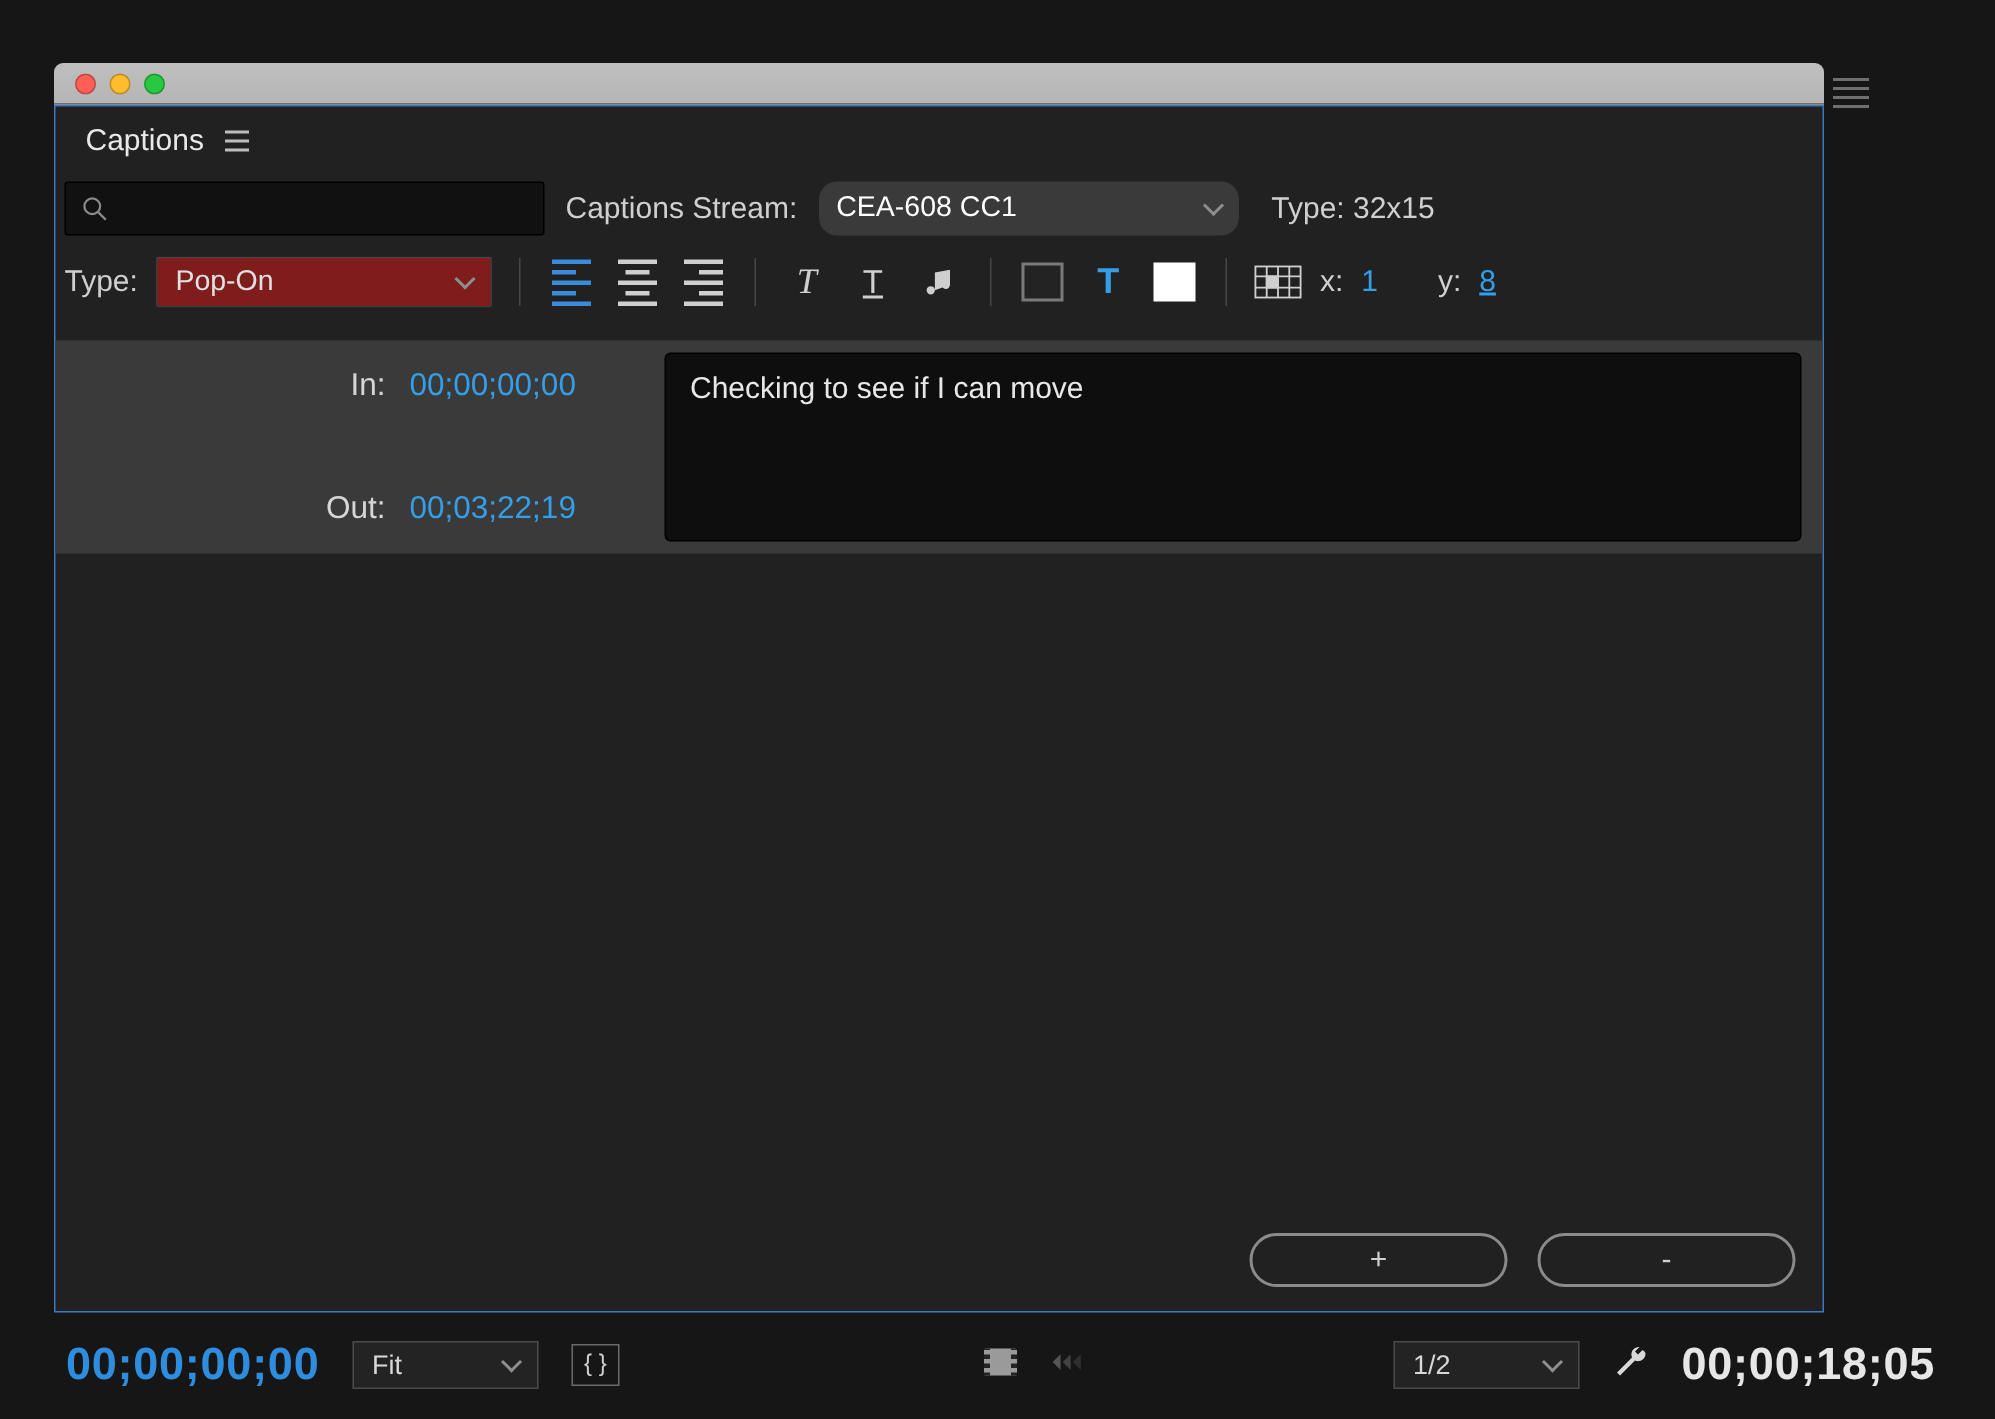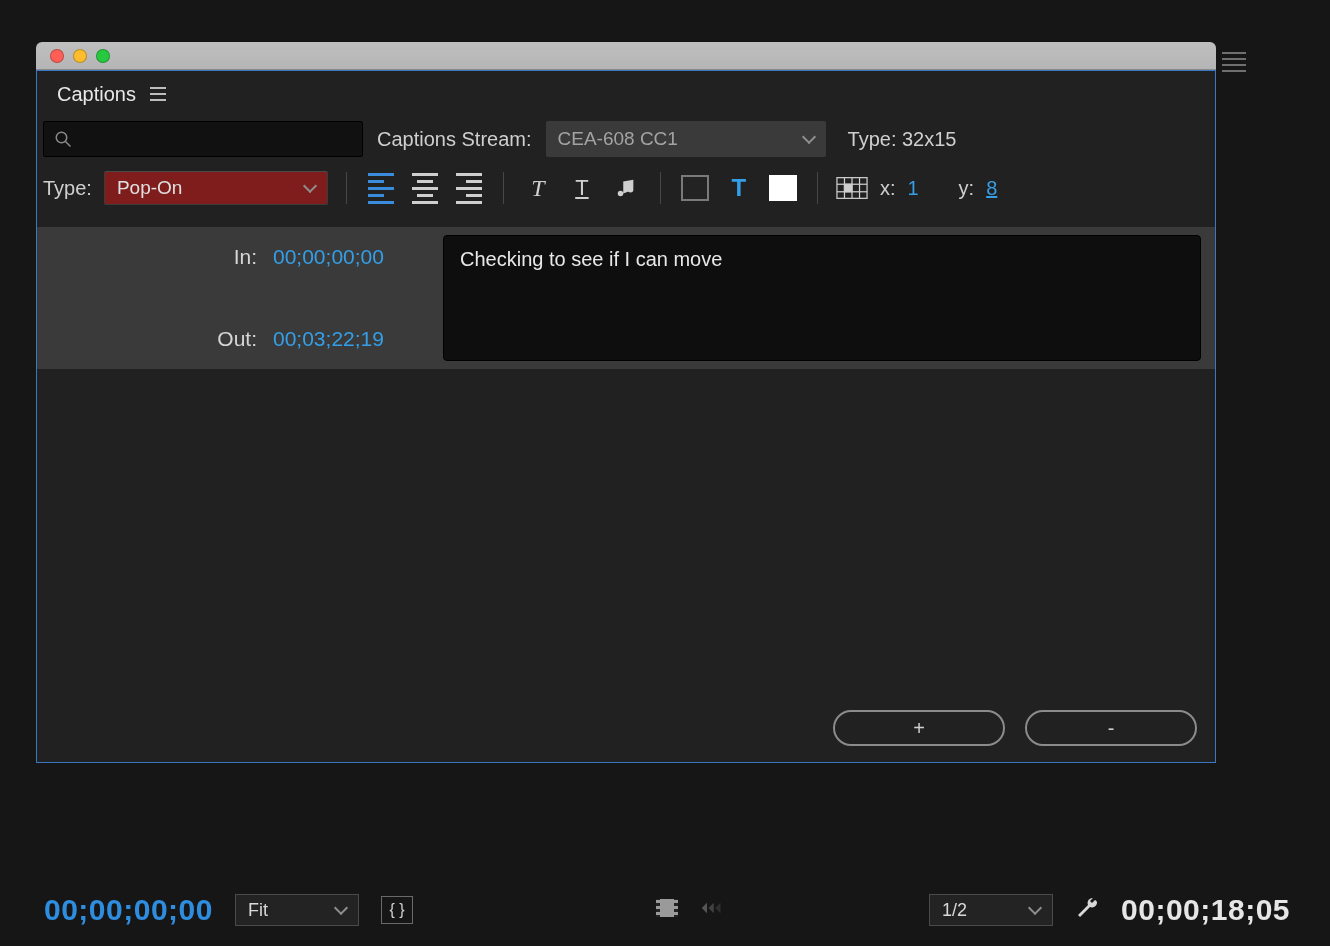--- a/index.html
+++ b/index.html
@@ -35,21 +35,21 @@
   .hamburger {
     position:absolute; top:52px; left:1222px; width:24px; height:20px;
     display:flex; flex-direction:column; justify-content:space-between;
   }
   .hamburger span { height:2px; background:#6f6f6f; }
 
   
   .panel {
     position:absolute;
     left:36px; top:70px;
-    width:1180px; height:693px;
+    width:1180px; height:805px;
     background:#212121;
     border:1px solid #3a78c4;
   }
 
   .panel-header {
     height:46px;
     display:flex; align-items:center;
     padding-left:20px;
     font-size:20px;
     color:#e8e8e8;
@@ -78,24 +78,24 @@
   }
   .search-box svg { width:18px; height:18px; fill:none; stroke:#8a8a8a; stroke-width:2; }
   .search-box input {
     flex:1; background:transparent; border:none; outline:none;
     color:#d0d0d0; font-size:18px; margin-left:6px;
   }
   .lbl { font-size:20px; color:#cfcfcf; white-space:nowrap; }
   .stream-select {
     width:280px; height:36px;
     background:#3a3a3a;
-    color:#a3a3a3;
+    color:#ffffff;
     display:flex; align-items:center; justify-content:space-between;
     padding:0 12px;
-    border-radius:2px;
+    border-radius:12px;
     font-size:19px;
   }
   .chev { width:10px; height:10px; border-right:2px solid #8e8e8e; border-bottom:2px solid #8e8e8e; transform:rotate(45deg); margin-top:-4px; }
 
   
   .row2 {
     height:54px;
     display:flex; align-items:center;
     padding:0 6px;
     gap:12px;

